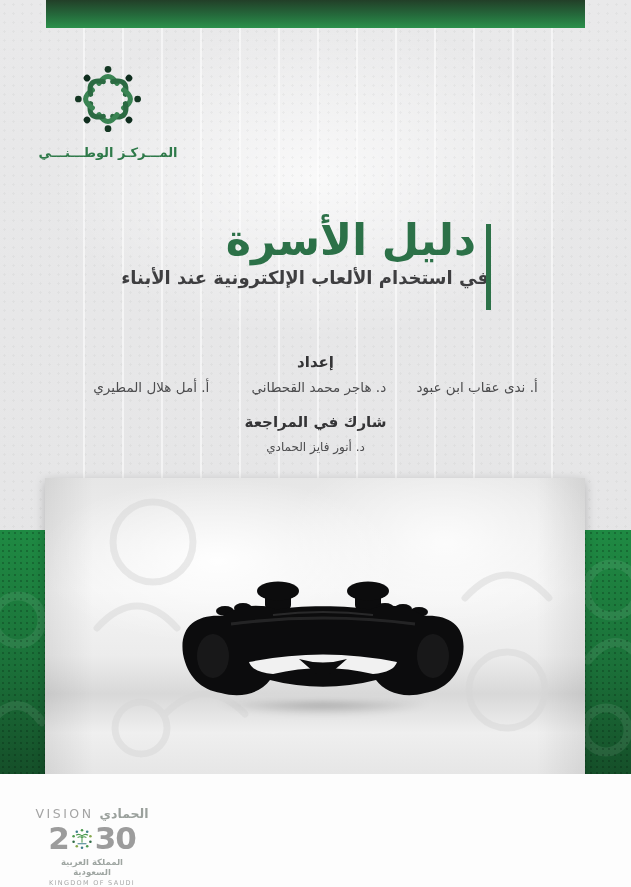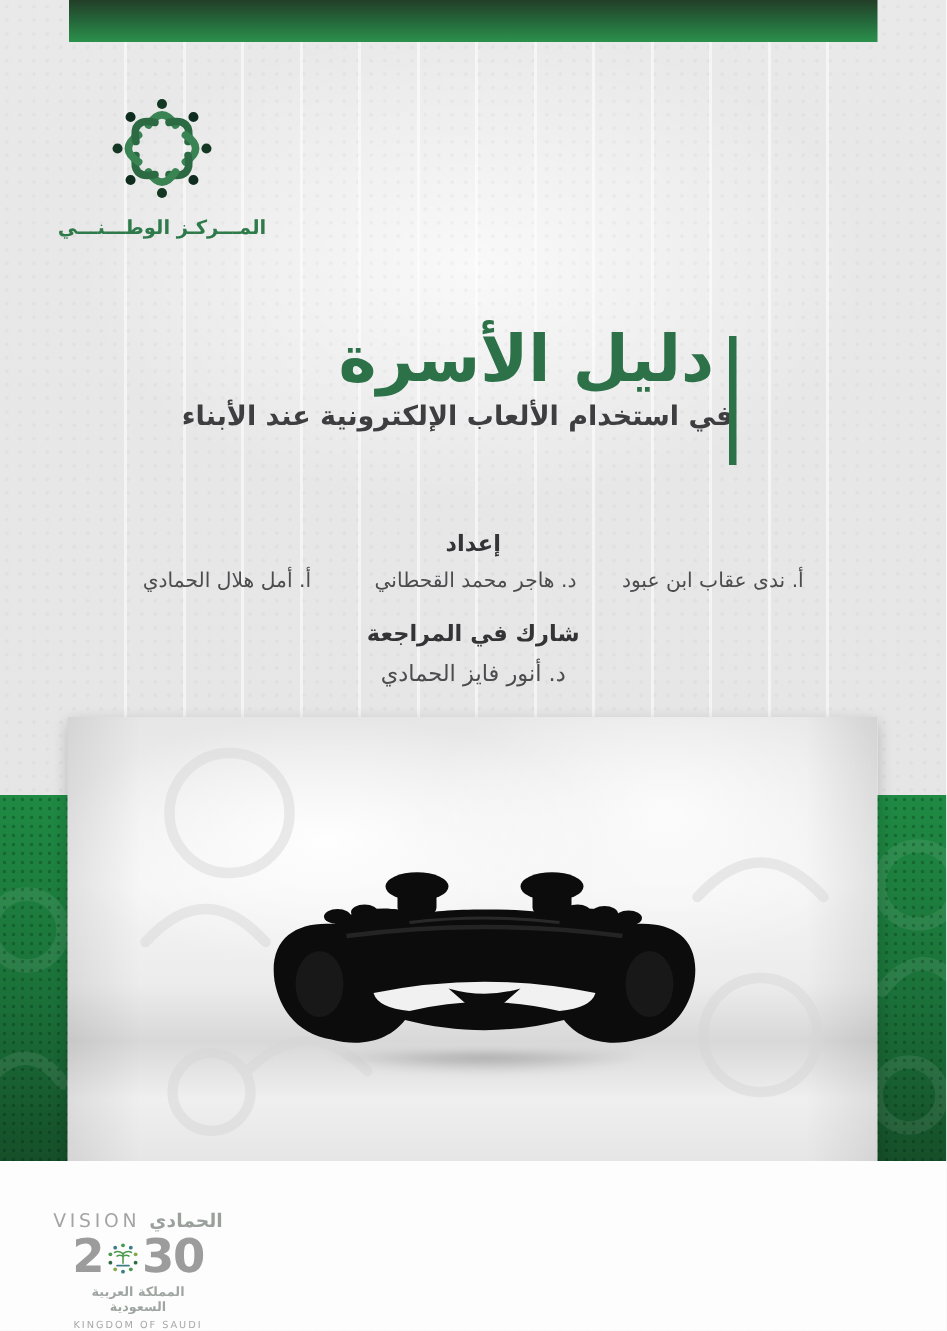--- a/index.html
+++ b/index.html
@@ -41,21 +41,21 @@
   .subtitle{
     margin-top:2px;padding-right:2px;color:#3e3e40;font-size:18px;font-weight:bold;
   }
   
   .credits{position:absolute;top:353px;left:0;width:631px;text-align:center;direction:rtl;color:#4c4c4e;}
   .credit-label{font-size:15px;font-weight:bold;color:#343436;}
   .authors{margin-top:8px;font-size:13.5px;}
   .authors .a2{margin-right:26px;}
   .authors .a3{margin-right:38px;}
   .review-label{margin-top:18px;text-align:center;}
-  .reviewer{margin-top:9px;font-size:15px;}
+  .reviewer{margin-top:9px;font-size:12px;}
   
   .green-band{
     position:absolute;left:0;top:530px;width:631px;height:244px;
     background:linear-gradient(180deg,#1f8a43 0%,#1b7139 55%,#154f29 100%);
   }
   .green-band::after{
     content:"";position:absolute;inset:0;
     background-image:radial-gradient(rgba(0,25,10,.45) 1px, transparent 1.4px);
     background-size:6px 6px;opacity:.55;
   }
@@ -143,21 +143,21 @@
     <div class="title-accent"></div>
     <h1>دليل الأسرة</h1>
     <div class="subtitle">في استخدام الألعاب الإلكترونية عند الأبناء</div>
   </div>
 
   <div class="credits">
     <div class="credit-label">إعداد</div>
     <div class="authors">
       <span class="a1">أ. ندى عقاب ابن عبود</span>
       <span class="a2">د. هاجر محمد القحطاني</span>
-      <span class="a3">أ. أمل هلال الحمادي</span>
+      <span class="a3">أ. أمل هلال المطيري</span>
     </div>
     <div class="credit-label review-label">شارك في المراجعة</div>
     <div class="reviewer">د. أنور فايز الحمادي</div>
   </div>
 
   <div class="green-band">
     <svg width="631" height="244" viewBox="0 0 631 244">
       <g fill="none" stroke="rgba(255,255,255,.08)" stroke-width="9" stroke-linecap="round">
         <circle cx="612" cy="60" r="26"></circle>
         <path d="M588,130 Q615,96 640,128"></path>

